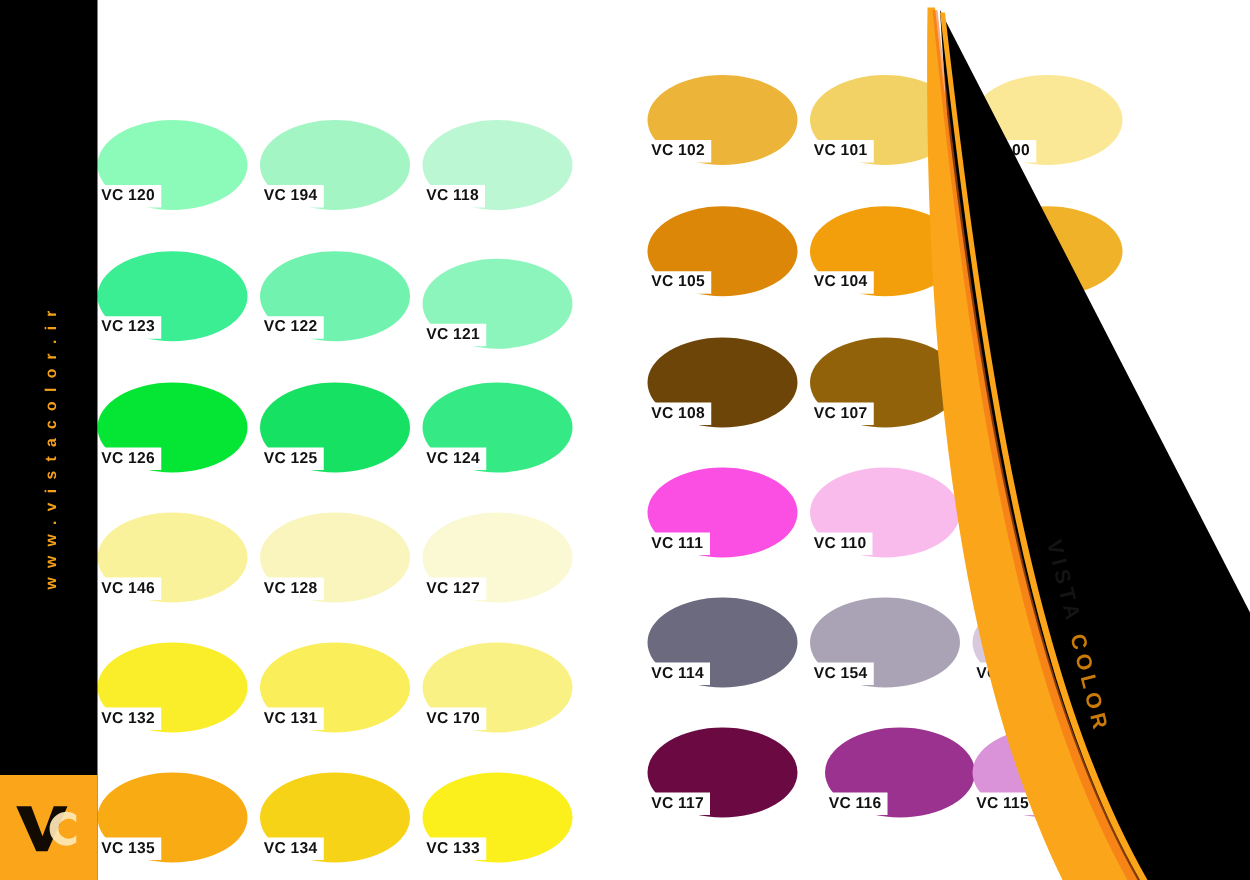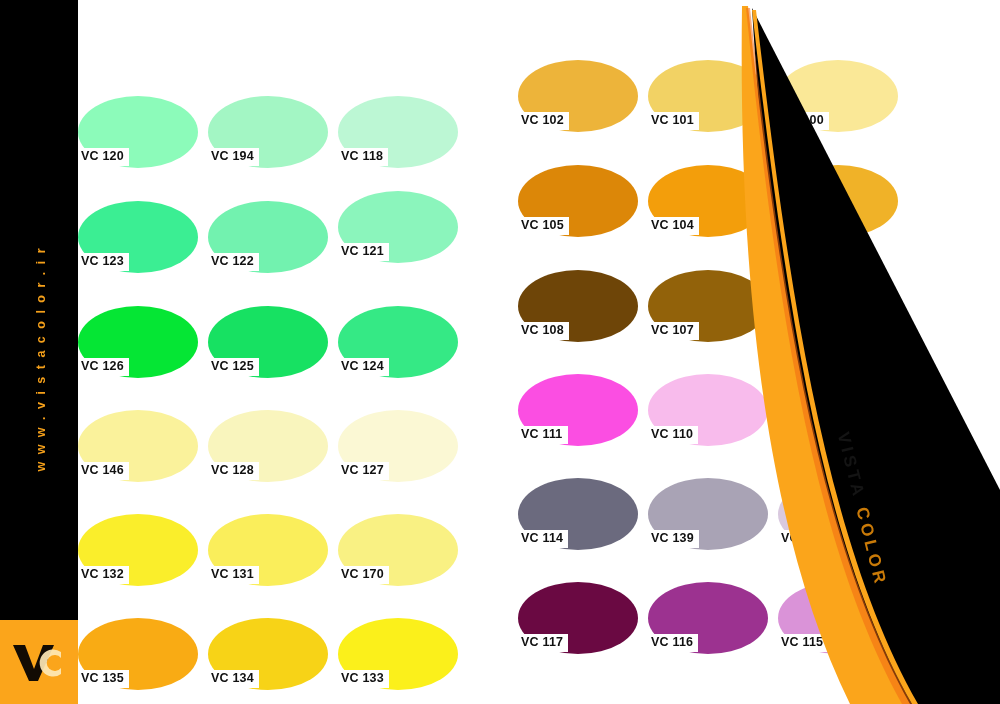--- a/index.html
+++ b/index.html
@@ -131,21 +131,21 @@
       </div>
 
       <div class="swatch" style="left:0px;top:165px;">
         <div class="blob" style="background: rgb(59, 238, 147);"></div>
         <div class="label">VC 123</div>
       </div>
       <div class="swatch" style="left:130px;top:165px;">
         <div class="blob" style="background: rgb(114, 242, 175);"></div>
         <div class="label">VC 122</div>
       </div>
-      <div class="swatch" style="left:260px;top:155px;">
+      <div class="swatch" style="left:260px;top:171px;">
         <div class="blob" style="background: rgb(139, 245, 188);"></div>
         <div class="label">VC 121</div>
       </div>
 
       <div class="swatch" style="left:0px;top:270px;">
         <div class="blob" style="background: rgb(5, 230, 52);"></div>
         <div class="label">VC 126</div>
       </div>
       <div class="swatch" style="left:130px;top:270px;">
         <div class="blob" style="background: rgb(23, 225, 98);"></div>
@@ -249,32 +249,32 @@
         <div class="blob" style="background: rgb(250, 222, 243);"></div>
         <div class="label">VC 109</div>
       </div>
 
       <div class="swatch" style="left:0px;top:478px;">
         <div class="blob" style="background: rgb(107, 106, 126);"></div>
         <div class="label">VC 114</div>
       </div>
       <div class="swatch" style="left:130px;top:478px;">
         <div class="blob" style="background: rgb(169, 163, 181);"></div>
-        <div class="label">VC 139</div>
+        <div class="label">VC 154</div>
       </div>
       <div class="swatch" style="left:260px;top:478px;">
         <div class="blob" style="background: rgb(217, 201, 223);"></div>
         <div class="label">VC 112</div>
       </div>
 
       <div class="swatch" style="left:0px;top:582px;">
         <div class="blob" style="background: rgb(106, 9, 66);"></div>
         <div class="label">VC 117</div>
       </div>
-      <div class="swatch" style="left:130px;top:582px;">
+      <div class="swatch" style="left:142px;top:582px;">
         <div class="blob" style="background: rgb(156, 50, 144);"></div>
         <div class="label">VC 116</div>
       </div>
       <div class="swatch" style="left:260px;top:582px;">
         <div class="blob" style="background: rgb(218, 147, 216);"></div>
         <div class="label">VC 115</div>
       </div>
     </div>
   </div>
 

